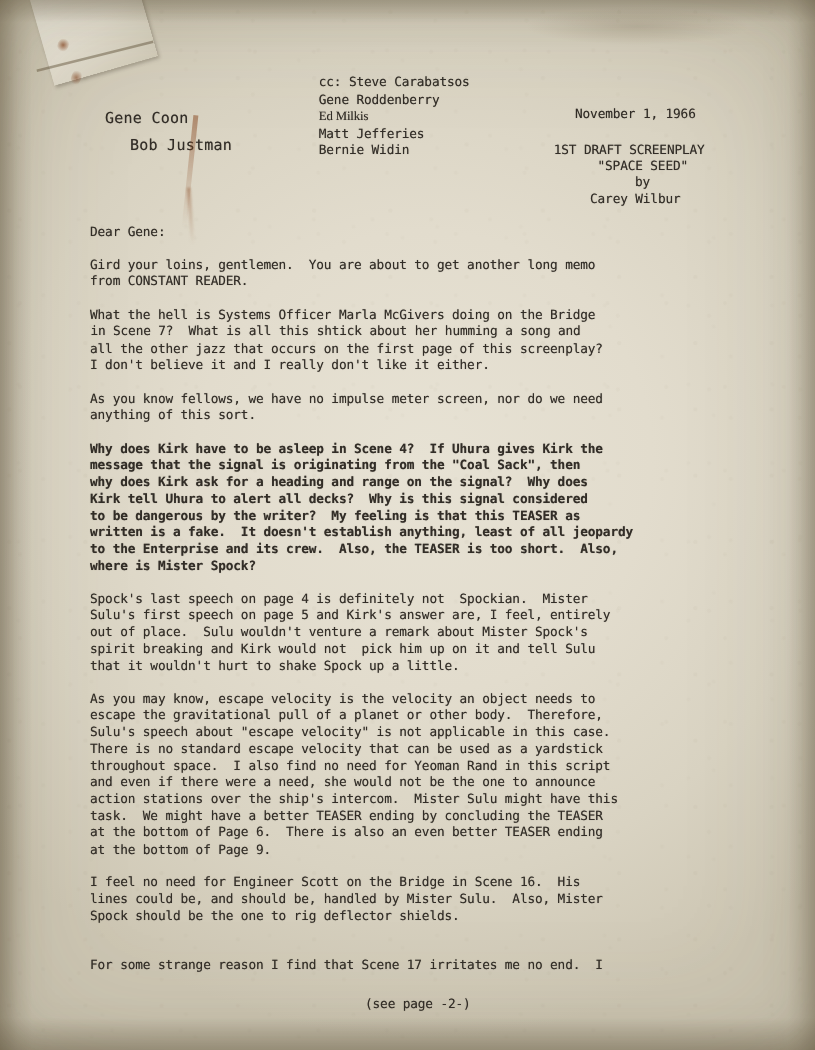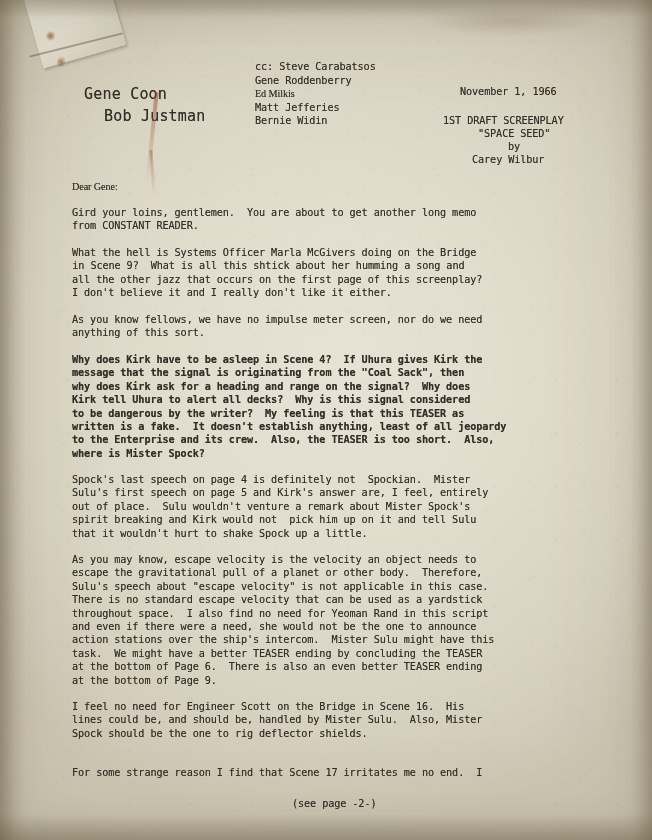--- a/index.html
+++ b/index.html
@@ -126,21 +126,21 @@
   .tx {
     position: absolute;
     white-space: pre;
     font-family: "DejaVu Sans Mono", monospace;
     font-size: 10.2px;
     line-height: 13.4px;
     letter-spacing: -0.1px;
     color: #322d27;
     text-shadow: 0 0 .6px rgba(50,45,39,.55);
   }
-  .head-name { font-size: 15px; letter-spacing: .2px; }
+  .head-name { font-size: 12px; letter-spacing: .2px; }
   .blk { position: absolute; }
   .blk .tx { position: static; display: block; }
   
   .jit1 { transform: translateY(-0.3px); }
   .jit2 { transform: translateX(0.3px); }
 </style>
 </head>
 <body>
 
 <div id="page">
@@ -158,30 +158,30 @@
     <div class="tx" style="left:255px; top:87px;font-family:Liberation Serif, serif;">Ed Milkis</div>
     <div class="tx" style="left:255px; top:100.5px;">Matt Jefferies</div>
     <div class="tx" style="left:255px; top:114px;">Bernie Widin</div>
 
     <div class="tx" style="left:460px; top:85px;">November 1, 1966</div>
     <div class="tx" style="left:443px; top:114px;text-align:right;">1ST DRAFT SCREENPLAY</div>
     <div class="tx" style="left:478px; top:127px;">"SPACE SEED"</div>
     <div class="tx" style="left:508px; top:140px;">by</div>
     <div class="tx" style="left:472px; top:153px;">Carey Wilbur</div>
 
-    <div class="tx" style="left:72px; top:180px;font-family:Liberation Serif, serif;">Dear Gene:</div>
+    <div class="tx" style="left:72px; top:180px;">Dear Gene:</div>
 
     <div class="blk" style="left:72px; top:206px;">
       <span class="tx">Gird your loins, gentlemen.  You are about to get another long memo</span>
       <span class="tx">from CONSTANT READER.</span>
     </div>
 
     <div class="blk" style="left:72px; top:246px;">
       <span class="tx">What the hell is Systems Officer Marla McGivers doing on the Bridge</span>
-      <span class="tx jit2">in Scene 9?  What is all this shtick about her humming a song and</span>
+      <span class="tx jit2">in Scene 7?  What is all this shtick about her humming a song and</span>
       <span class="tx">all the other jazz that occurs on the first page of this screenplay?</span>
       <span class="tx">I don't believe it and I really don't like it either.</span>
     </div>
 
     <div class="blk" style="left:72px; top:313px;">
       <span class="tx">As you know fellows, we have no impulse meter screen, nor do we need</span>
       <span class="tx">anything of this sort.</span>
     </div>
 
     <div class="blk" style="left:72px; top:353px;font-weight:bold;">

